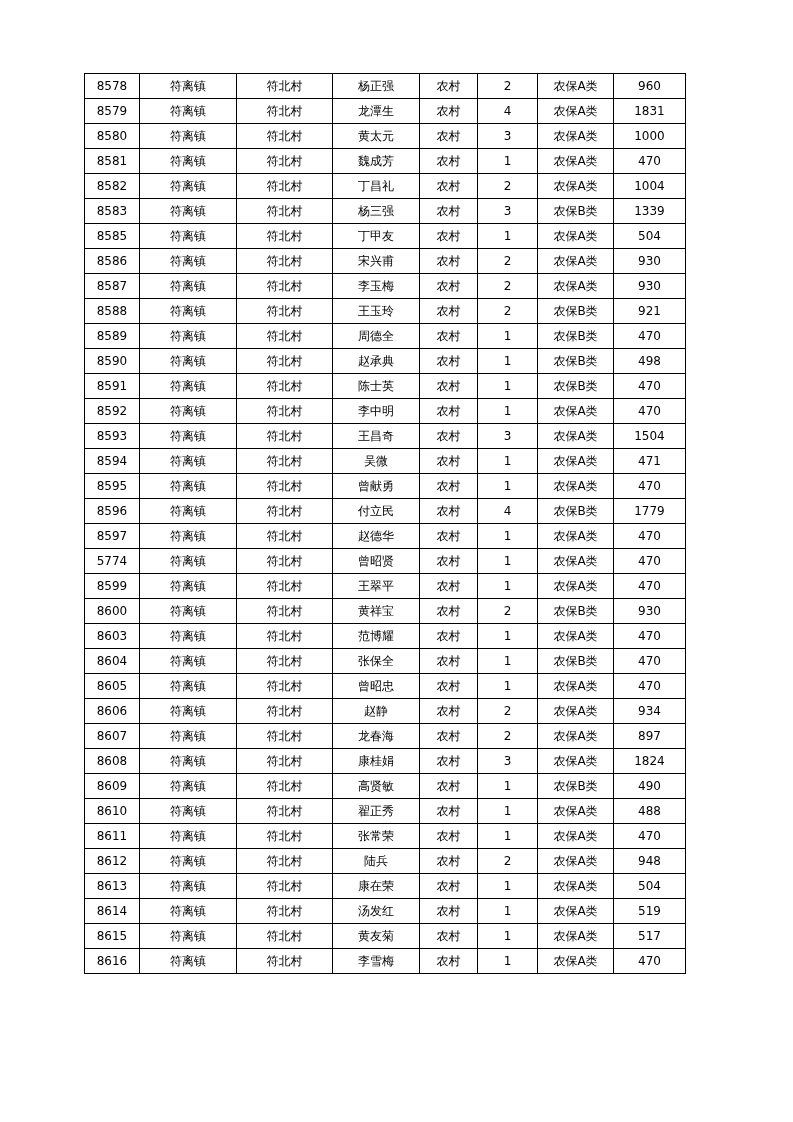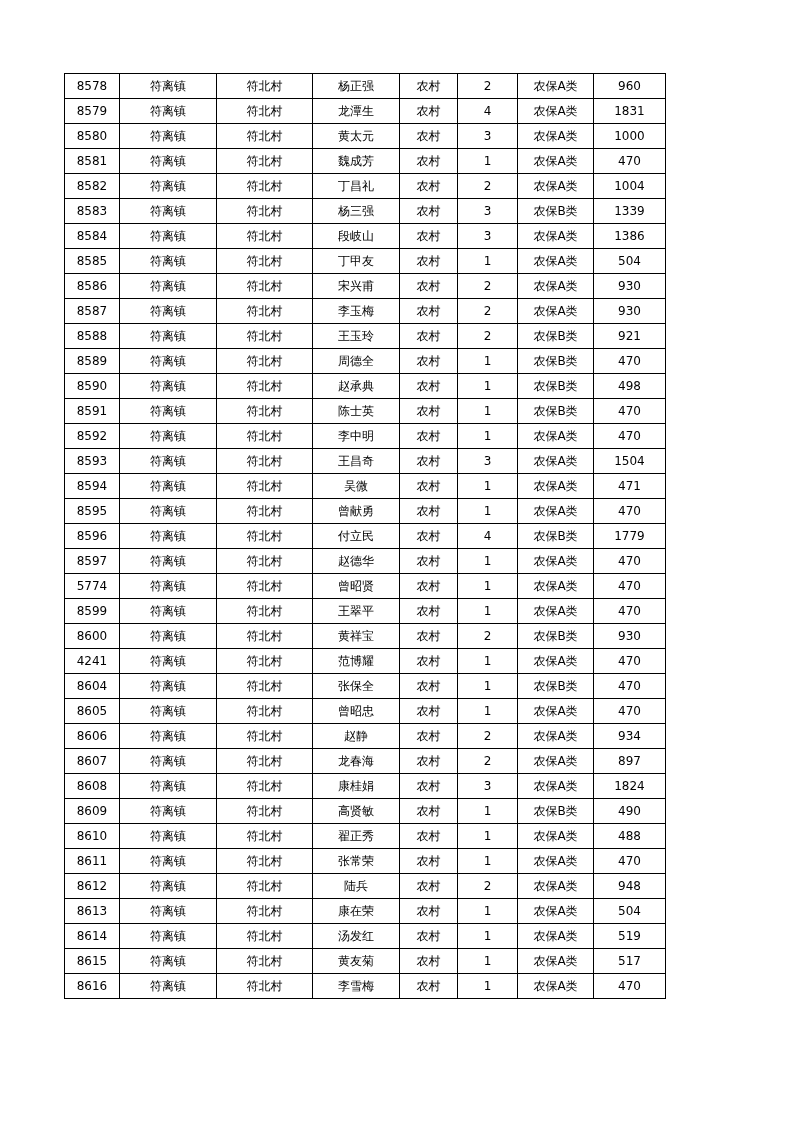--- a/index.html
+++ b/index.html
@@ -16,20 +16,21 @@
   }
   .sheet {
     position: absolute;
     left: 64px;
     top: 73px;
   }
   table {
     border-collapse: collapse;
     table-layout: fixed;
     width: 601px;
+    margin-left: 20px;
   }
   td {
     border: 1px solid #000000;
     height: 24px;
     padding: 0 2px;
     font-size: 12px;
     text-align: center;
     vertical-align: middle;
     white-space: nowrap;
     overflow: hidden;
@@ -113,191 +114,181 @@
           <td>8583</td>
           <td>符离镇</td>
           <td>符北村</td>
           <td>杨三强</td>
           <td>农村</td>
           <td>3</td>
           <td>农保B类</td>
           <td>1339</td>
         </tr>
         <tr>
-          <td>8584</td>
-          <td>符离镇</td>
-          <td>符北村</td>
-          <td>段岐山</td>
+          <td>8585</td>
+          <td>符离镇</td>
+          <td>符北村</td>
+          <td>丁甲友</td>
+          <td>农村</td>
+          <td>1</td>
+          <td>农保A类</td>
+          <td>504</td>
+        </tr>
+        <tr>
+          <td>8586</td>
+          <td>符离镇</td>
+          <td>符北村</td>
+          <td>宋兴甫</td>
+          <td>农村</td>
+          <td>2</td>
+          <td>农保A类</td>
+          <td>930</td>
+        </tr>
+        <tr>
+          <td>8587</td>
+          <td>符离镇</td>
+          <td>符北村</td>
+          <td>李玉梅</td>
+          <td>农村</td>
+          <td>2</td>
+          <td>农保A类</td>
+          <td>930</td>
+        </tr>
+        <tr>
+          <td>8588</td>
+          <td>符离镇</td>
+          <td>符北村</td>
+          <td>王玉玲</td>
+          <td>农村</td>
+          <td>2</td>
+          <td>农保B类</td>
+          <td>921</td>
+        </tr>
+        <tr>
+          <td>8589</td>
+          <td>符离镇</td>
+          <td>符北村</td>
+          <td>周德全</td>
+          <td>农村</td>
+          <td>1</td>
+          <td>农保B类</td>
+          <td>470</td>
+        </tr>
+        <tr>
+          <td>8590</td>
+          <td>符离镇</td>
+          <td>符北村</td>
+          <td>赵承典</td>
+          <td>农村</td>
+          <td>1</td>
+          <td>农保B类</td>
+          <td>498</td>
+        </tr>
+        <tr>
+          <td>8591</td>
+          <td>符离镇</td>
+          <td>符北村</td>
+          <td>陈士英</td>
+          <td>农村</td>
+          <td>1</td>
+          <td>农保B类</td>
+          <td>470</td>
+        </tr>
+        <tr>
+          <td>8592</td>
+          <td>符离镇</td>
+          <td>符北村</td>
+          <td>李中明</td>
+          <td>农村</td>
+          <td>1</td>
+          <td>农保A类</td>
+          <td>470</td>
+        </tr>
+        <tr>
+          <td>8593</td>
+          <td>符离镇</td>
+          <td>符北村</td>
+          <td>王昌奇</td>
           <td>农村</td>
           <td>3</td>
           <td>农保A类</td>
-          <td>1386</td>
-        </tr>
-        <tr>
-          <td>8585</td>
-          <td>符离镇</td>
-          <td>符北村</td>
-          <td>丁甲友</td>
-          <td>农村</td>
-          <td>1</td>
-          <td>农保A类</td>
-          <td>504</td>
-        </tr>
-        <tr>
-          <td>8586</td>
-          <td>符离镇</td>
-          <td>符北村</td>
-          <td>宋兴甫</td>
-          <td>农村</td>
-          <td>2</td>
-          <td>农保A类</td>
+          <td>1504</td>
+        </tr>
+        <tr>
+          <td>8594</td>
+          <td>符离镇</td>
+          <td>符北村</td>
+          <td>吴微</td>
+          <td>农村</td>
+          <td>1</td>
+          <td>农保A类</td>
+          <td>471</td>
+        </tr>
+        <tr>
+          <td>8595</td>
+          <td>符离镇</td>
+          <td>符北村</td>
+          <td>曾献勇</td>
+          <td>农村</td>
+          <td>1</td>
+          <td>农保A类</td>
+          <td>470</td>
+        </tr>
+        <tr>
+          <td>8596</td>
+          <td>符离镇</td>
+          <td>符北村</td>
+          <td>付立民</td>
+          <td>农村</td>
+          <td>4</td>
+          <td>农保B类</td>
+          <td>1779</td>
+        </tr>
+        <tr>
+          <td>8597</td>
+          <td>符离镇</td>
+          <td>符北村</td>
+          <td>赵德华</td>
+          <td>农村</td>
+          <td>1</td>
+          <td>农保A类</td>
+          <td>470</td>
+        </tr>
+        <tr>
+          <td>5774</td>
+          <td>符离镇</td>
+          <td>符北村</td>
+          <td>曾昭贤</td>
+          <td>农村</td>
+          <td>1</td>
+          <td>农保A类</td>
+          <td>470</td>
+        </tr>
+        <tr>
+          <td>8599</td>
+          <td>符离镇</td>
+          <td>符北村</td>
+          <td>王翠平</td>
+          <td>农村</td>
+          <td>1</td>
+          <td>农保A类</td>
+          <td>470</td>
+        </tr>
+        <tr>
+          <td>8600</td>
+          <td>符离镇</td>
+          <td>符北村</td>
+          <td>黄祥宝</td>
+          <td>农村</td>
+          <td>2</td>
+          <td>农保B类</td>
           <td>930</td>
         </tr>
         <tr>
-          <td>8587</td>
-          <td>符离镇</td>
-          <td>符北村</td>
-          <td>李玉梅</td>
-          <td>农村</td>
-          <td>2</td>
-          <td>农保A类</td>
-          <td>930</td>
-        </tr>
-        <tr>
-          <td>8588</td>
-          <td>符离镇</td>
-          <td>符北村</td>
-          <td>王玉玲</td>
-          <td>农村</td>
-          <td>2</td>
-          <td>农保B类</td>
-          <td>921</td>
-        </tr>
-        <tr>
-          <td>8589</td>
-          <td>符离镇</td>
-          <td>符北村</td>
-          <td>周德全</td>
-          <td>农村</td>
-          <td>1</td>
-          <td>农保B类</td>
-          <td>470</td>
-        </tr>
-        <tr>
-          <td>8590</td>
-          <td>符离镇</td>
-          <td>符北村</td>
-          <td>赵承典</td>
-          <td>农村</td>
-          <td>1</td>
-          <td>农保B类</td>
-          <td>498</td>
-        </tr>
-        <tr>
-          <td>8591</td>
-          <td>符离镇</td>
-          <td>符北村</td>
-          <td>陈士英</td>
-          <td>农村</td>
-          <td>1</td>
-          <td>农保B类</td>
-          <td>470</td>
-        </tr>
-        <tr>
-          <td>8592</td>
-          <td>符离镇</td>
-          <td>符北村</td>
-          <td>李中明</td>
-          <td>农村</td>
-          <td>1</td>
-          <td>农保A类</td>
-          <td>470</td>
-        </tr>
-        <tr>
-          <td>8593</td>
-          <td>符离镇</td>
-          <td>符北村</td>
-          <td>王昌奇</td>
-          <td>农村</td>
-          <td>3</td>
-          <td>农保A类</td>
-          <td>1504</td>
-        </tr>
-        <tr>
-          <td>8594</td>
-          <td>符离镇</td>
-          <td>符北村</td>
-          <td>吴微</td>
-          <td>农村</td>
-          <td>1</td>
-          <td>农保A类</td>
-          <td>471</td>
-        </tr>
-        <tr>
-          <td>8595</td>
-          <td>符离镇</td>
-          <td>符北村</td>
-          <td>曾献勇</td>
-          <td>农村</td>
-          <td>1</td>
-          <td>农保A类</td>
-          <td>470</td>
-        </tr>
-        <tr>
-          <td>8596</td>
-          <td>符离镇</td>
-          <td>符北村</td>
-          <td>付立民</td>
-          <td>农村</td>
-          <td>4</td>
-          <td>农保B类</td>
-          <td>1779</td>
-        </tr>
-        <tr>
-          <td>8597</td>
-          <td>符离镇</td>
-          <td>符北村</td>
-          <td>赵德华</td>
-          <td>农村</td>
-          <td>1</td>
-          <td>农保A类</td>
-          <td>470</td>
-        </tr>
-        <tr>
-          <td>5774</td>
-          <td>符离镇</td>
-          <td>符北村</td>
-          <td>曾昭贤</td>
-          <td>农村</td>
-          <td>1</td>
-          <td>农保A类</td>
-          <td>470</td>
-        </tr>
-        <tr>
-          <td>8599</td>
-          <td>符离镇</td>
-          <td>符北村</td>
-          <td>王翠平</td>
-          <td>农村</td>
-          <td>1</td>
-          <td>农保A类</td>
-          <td>470</td>
-        </tr>
-        <tr>
-          <td>8600</td>
-          <td>符离镇</td>
-          <td>符北村</td>
-          <td>黄祥宝</td>
-          <td>农村</td>
-          <td>2</td>
-          <td>农保B类</td>
-          <td>930</td>
-        </tr>
-        <tr>
-          <td>4241</td>
+          <td>8603</td>
           <td>符离镇</td>
           <td>符北村</td>
           <td>范博耀</td>
           <td>农村</td>
           <td>1</td>
           <td>农保A类</td>
           <td>470</td>
         </tr>
         <tr>
           <td>8604</td>

